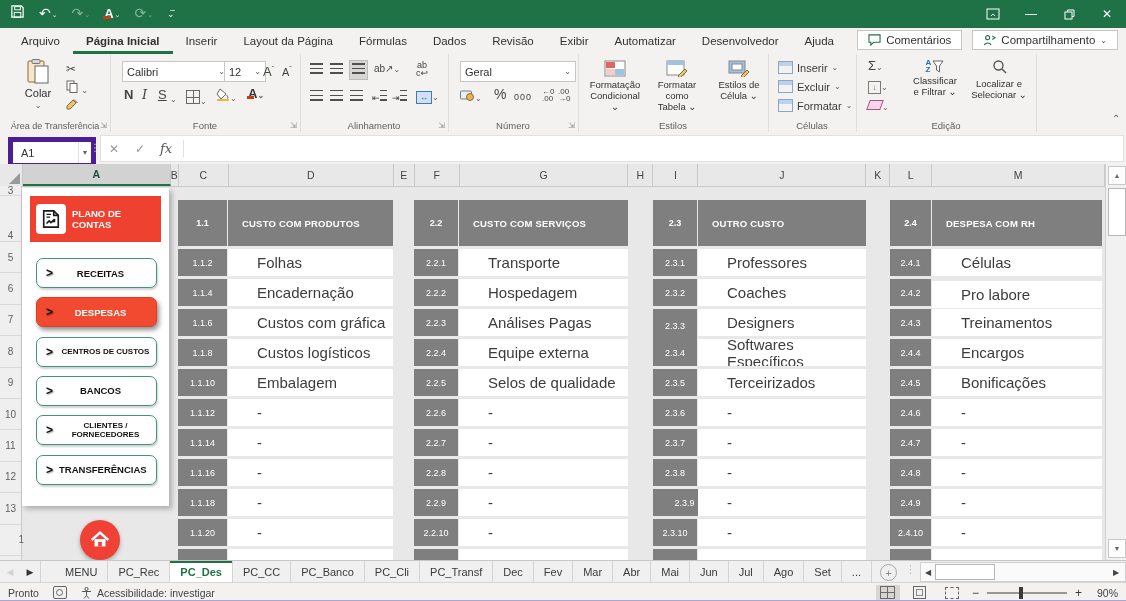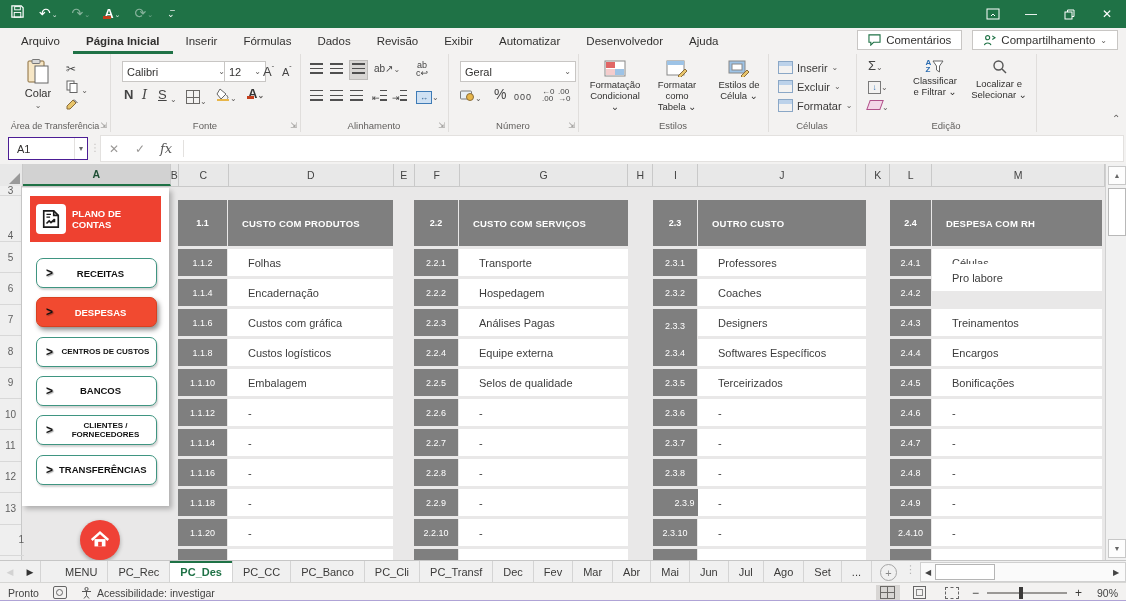--- a/index.html
+++ b/index.html
@@ -42,21 +42,21 @@
   .selbox{background:#d8d6d4;outline:1px solid #bdbbb9;}
   .gridic{display:inline-block;width:12px;height:12px;border:1px solid #6b6967;
           background:linear-gradient(#6b6967,#6b6967) center/100% 1px no-repeat,linear-gradient(#6b6967,#6b6967) center/1px 100% no-repeat;}
   .two{font-size:9.5px;line-height:11px;text-align:center;white-space:pre-line;}
   .cellrowbtn{position:absolute;display:flex;align-items:center;gap:4px;font-size:11px;cursor:pointer;}
   .cgrid{display:inline-block;width:13px;height:11px;border:1px solid #8aa7c6;background:
      linear-gradient(#bcd2ea,#bcd2ea) 0 0/100% 4px no-repeat;}
 
   
   .fbar{position:absolute;left:0;top:133px;width:1126px;height:31px;background:#f3f2f1;}
-  .namebox{position:absolute;left:8px;top:4px;width:78px;height:21px;background:#fff;border:1px solid #4c1d95;
+  .namebox{position:absolute;left:8px;top:4px;width:78px;height:21px;background:#fff;border:5px solid #4c1d95;
            display:flex;align-items:center;font-size:11px;color:#323130;}
   .namebox span{padding-left:8px;}
   .namebox .car{margin-left:auto;border-left:1px solid #e3e1df;height:100%;display:flex;align-items:center;padding:0 4px;font-size:8px;color:#666;}
   .fwhite{position:absolute;left:100px;top:2px;right:2px;height:25px;background:#fff;border:1px solid #e3e1df;display:flex;align-items:center;}
   .fico{width:26px;text-align:center;color:#9a9896;font-size:12px;cursor:pointer;}
   .fx{font-family:"DejaVu Serif",serif;font-style:italic;color:#555;font-size:13px;}
   .fdiv{width:1px;height:70%;background:#e3e1df;margin:0 4px;}
 
   
   .sheet{position:absolute;left:0;top:164px;width:1126px;height:396px;background:#e9e8e8;overflow:hidden;}
@@ -81,21 +81,21 @@
   .sbtn .lbl{flex:1;text-align:center;padding-right:14px;}
   .sbtn.small .lbl{font-size:8px;padding-right:4px;}
   .sbtn.red{background:#f14a30;border-color:#d8english 0;border-color:#d84020;color:#fff;box-shadow:2px 3px 5px rgba(0,0,0,.45);}
   .homebtn{position:absolute;left:80px;top:356px;width:40px;height:40px;border-radius:50%;background:#ef4136;
            display:flex;align-items:center;justify-content:center;cursor:pointer;box-shadow:0 2px 4px rgba(0,0,0,.3);}
 
   
   .cell{position:absolute;box-sizing:border-box;display:flex;align-items:center;overflow:hidden;}
   .codecell{background:#7f7f7f;color:#fff;justify-content:center;font-size:9px;border-right:1px solid #e9e8e8;cursor:cell;}
   .titlecell{background:#7f7f7f;color:#fff;font-weight:bold;font-size:9.5px;padding-left:14px;letter-spacing:.2px;cursor:cell;}
-  .desccell{background:#fff;color:#3c3c3c;font-size:11px;padding-left:20px;cursor:cell;}
+  .desccell{background:#fff;color:#3c3c3c;font-size:15px;padding-left:29px;cursor:cell;}
 
   
   .vscroll{position:absolute;left:1105px;top:0;width:21px;height:396px;background:#f1f1f1;border-left:1px solid #d0d0d0;box-sizing:border-box;}
   .vbtn{position:absolute;left:2px;width:16px;height:17px;background:#fdfdfd;border:1px solid #c8c8c8;color:#666;
         font-size:7px;display:flex;align-items:center;justify-content:center;cursor:pointer;}
   .vthumb{position:absolute;left:2px;top:24px;width:16px;height:46px;background:#fff;border:1px solid #b8b8b8;cursor:grab;}
 
   
   .tabsbar{position:absolute;left:0;top:560px;width:1126px;height:22px;background:#f0f0f0;border-top:1px solid #c6c6c6;
            display:flex;align-items:stretch;font-size:11px;}
@@ -162,20 +162,21 @@
       </span>
       <span class="winbtn">✕</span>
     </div>
   </div>
 
   <div class="tabrow">
     <div id="ribbonTabs" style="display:flex;margin-left:8px;">
         <div class="rtab">Arquivo</div>
         <div class="rtab active">Página Inicial</div>
         <div class="rtab">Inserir</div>
+        <div class="rtab">Layout da Página</div>
         <div class="rtab">Fórmulas</div>
         <div class="rtab">Dados</div>
         <div class="rtab">Revisão</div>
         <div class="rtab">Exibir</div>
         <div class="rtab">Automatizar</div>
         <div class="rtab">Desenvolvedor</div>
         <div class="rtab">Ajuda</div>
       </div>
     <div class="tabrow-right">
       <button class="pillbtn">
@@ -543,21 +544,21 @@
         <div class="cell desccell" style="left: 698px; top: 325px; width: 168px; height: 27px;">-</div>
         <div class="cell codecell" style="left: 653px; top: 355px; width: 45px; height: 27px;">2.3.10</div>
         <div class="cell desccell" style="left: 698px; top: 355px; width: 168px; height: 27px;">-</div>
         <div class="cell codecell" style="left: 653px; top: 385px; width: 45px; height: 11px;"></div>
         <div class="cell desccell" style="left: 698px; top: 385px; width: 168px; height: 11px;"></div>
         <div class="cell codecell" style="left: 890px; top: 36px; width: 42px; height: 46px; font-weight: bold;">2.4</div>
         <div class="cell titlecell" style="left: 932px; top: 36px; width: 170px; height: 46px;">DESPESA COM RH</div>
         <div class="cell codecell" style="left: 890px; top: 85px; width: 42px; height: 27px;">2.4.1</div>
         <div class="cell desccell" style="left: 932px; top: 85px; width: 170px; height: 27px;">Células</div>
         <div class="cell codecell" style="left: 890px; top: 115px; width: 42px; height: 27px;">2.4.2</div>
-        <div class="cell desccell" style="left: 932px; top: 100px; width: 170px; height: 27px;">Pro labore</div>
+        <div class="cell desccell" style="left: 932px; top: 117px; width: 170px; height: 27px;">Pro labore</div>
         <div class="cell codecell" style="left: 890px; top: 145px; width: 42px; height: 27px;">2.4.3</div>
         <div class="cell desccell" style="left: 932px; top: 145px; width: 170px; height: 27px;">Treinamentos</div>
         <div class="cell codecell" style="left: 890px; top: 175px; width: 42px; height: 27px;">2.4.4</div>
         <div class="cell desccell" style="left: 932px; top: 175px; width: 170px; height: 27px;">Encargos</div>
         <div class="cell codecell" style="left: 890px; top: 205px; width: 42px; height: 27px;">2.4.5</div>
         <div class="cell desccell" style="left: 932px; top: 205px; width: 170px; height: 27px;">Bonificações</div>
         <div class="cell codecell" style="left: 890px; top: 235px; width: 42px; height: 27px;">2.4.6</div>
         <div class="cell desccell" style="left: 932px; top: 235px; width: 170px; height: 27px;">-</div>
         <div class="cell codecell" style="left: 890px; top: 265px; width: 42px; height: 27px;">2.4.7</div>
         <div class="cell desccell" style="left: 932px; top: 265px; width: 170px; height: 27px;">-</div>

